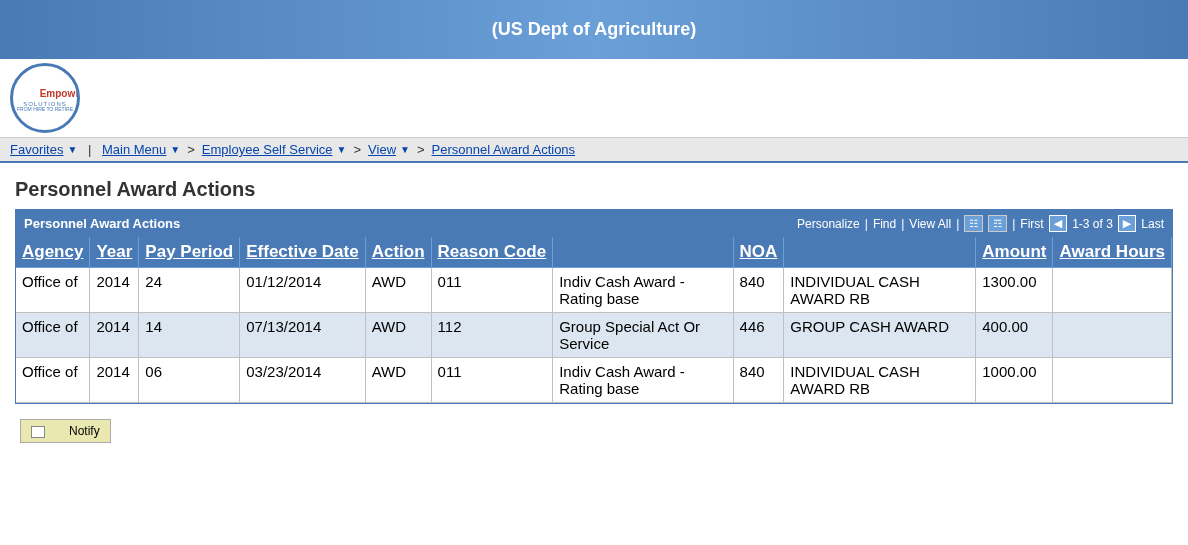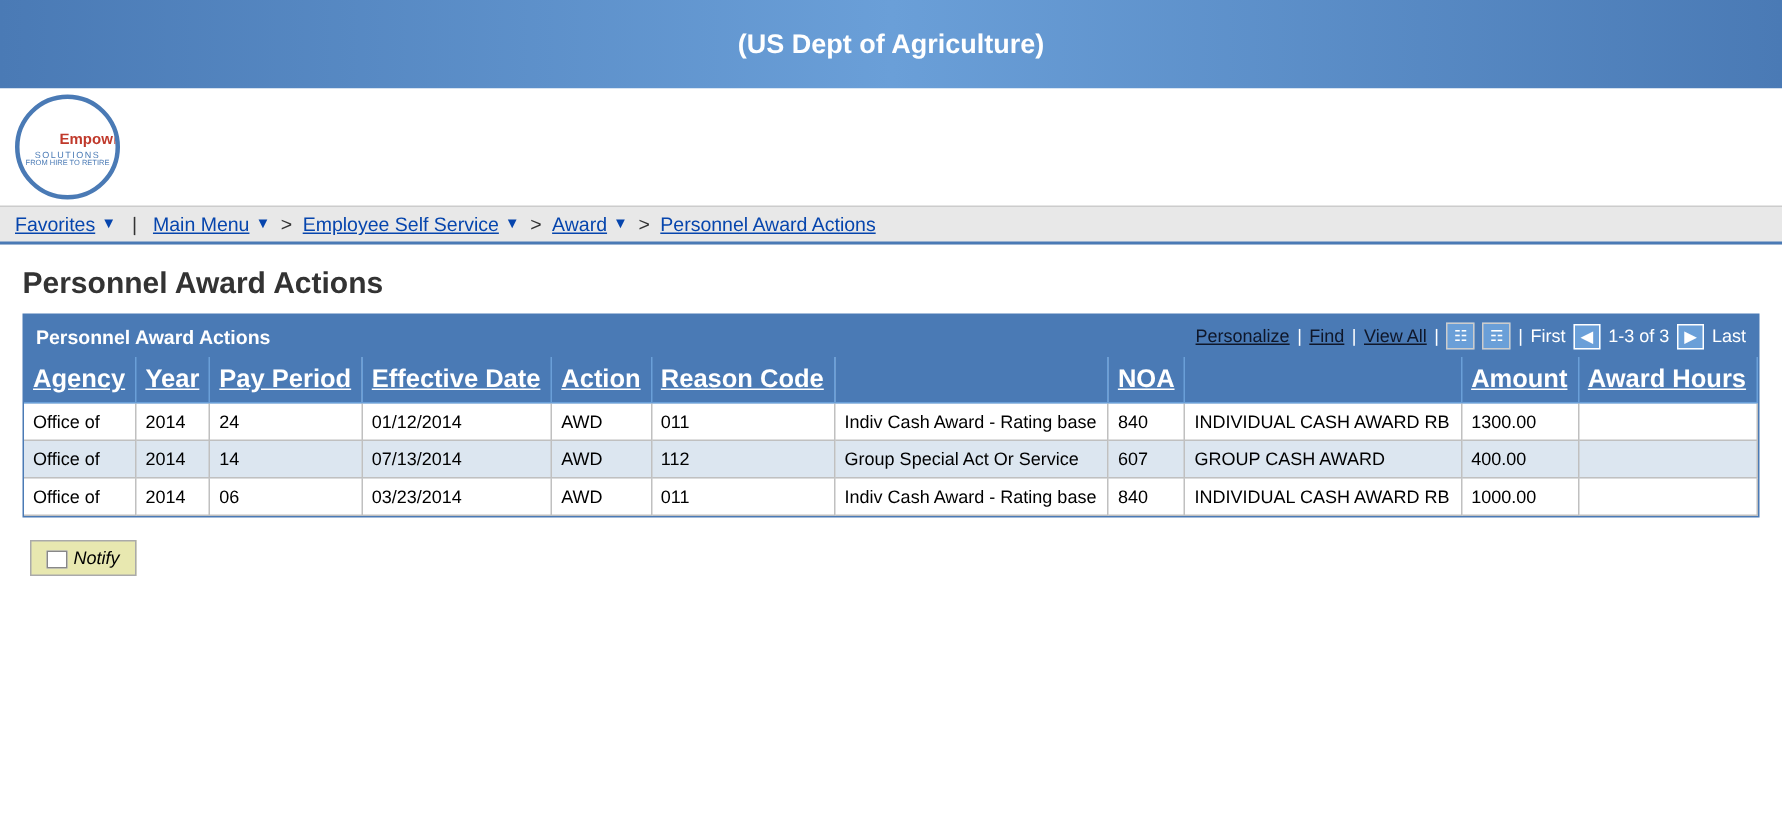--- a/index.html
+++ b/index.html
@@ -111,22 +111,21 @@
     }
 
     .table-controls {
       display: flex;
       align-items: center;
       gap: 5px;
       font-size: 12px;
     }
 
     .table-controls a {
-      color: #0f172a;
-      text-decoration: underline;
+      color: #ffffff;
       cursor: pointer;
     }
 
     .table-controls span {
       color: #fff;
     }
 
     .nav-btn {
       background: #6a9fd8;
       border: 1px solid #fff;
@@ -166,21 +165,21 @@
       color: #fff;
       text-decoration: underline;
       cursor: pointer;
     }
 
     .data-table td {
       padding: 5px 6px;
       border-right: 1px solid #c0c0c0;
       border-bottom: 1px solid #c0c0c0;
       vertical-align: top;
-      font-size: 12px;
+      font-size: 15px;
     }
 
     .data-table tr:nth-child(odd) td {
       background: #fff;
     }
 
     .data-table tr:nth-child(even) td {
       background: #dce6f0;
     }
 
@@ -191,22 +190,21 @@
     }
 
     .notify-btn {
       background: #e8e8b0;
       border: 1px solid #aaa;
       padding: 4px 10px;
       cursor: pointer;
       font-size: 12px;
       display: flex;
       align-items: center;
-      gap: 0;
-      font-style: italic;
+      gap: 20px;
     }
   </style>
 </head>
 <body>
 
 <div class="top-banner">
   <span>(US Dept of Agriculture)</span>
 </div>
 
 <div class="header-area">
@@ -226,21 +224,21 @@
 <div class="nav-bar">
   <span class="nav-item">Favorites</span>
   <span class="nav-dropdown">▼</span>
   <span class="nav-separator">&nbsp;|&nbsp;</span>
   <span class="nav-item">Main Menu</span>
   <span class="nav-dropdown">▼</span>
   <span class="nav-separator">&gt;</span>
   <span class="nav-item">Employee Self Service</span>
   <span class="nav-dropdown">▼</span>
   <span class="nav-separator">&gt;</span>
-  <span class="nav-item">Award</span>
+  <span class="nav-item">View</span>
   <span class="nav-dropdown">▼</span>
   <span class="nav-separator">&gt;</span>
   <span class="nav-item">Personnel Award Actions</span>
 </div>
 
 <div class="page-content">
   <div class="page-title">Personnel Award Actions</div>
 
   <div class="table-section">
 
@@ -295,21 +293,21 @@
             <td></td>
           </tr>
           <tr>
             <td>Office of</td>
             <td>2014</td>
             <td>14</td>
             <td>07/13/2014</td>
             <td>AWD</td>
             <td>112</td>
             <td>Group Special Act Or Service</td>
-            <td>607</td>
+            <td>446</td>
             <td>GROUP CASH AWARD</td>
             <td>400.00</td>
             <td></td>
           </tr>
           <tr>
             <td>Office of</td>
             <td>2014</td>
             <td>06</td>
             <td>03/23/2014</td>
             <td>AWD</td>

